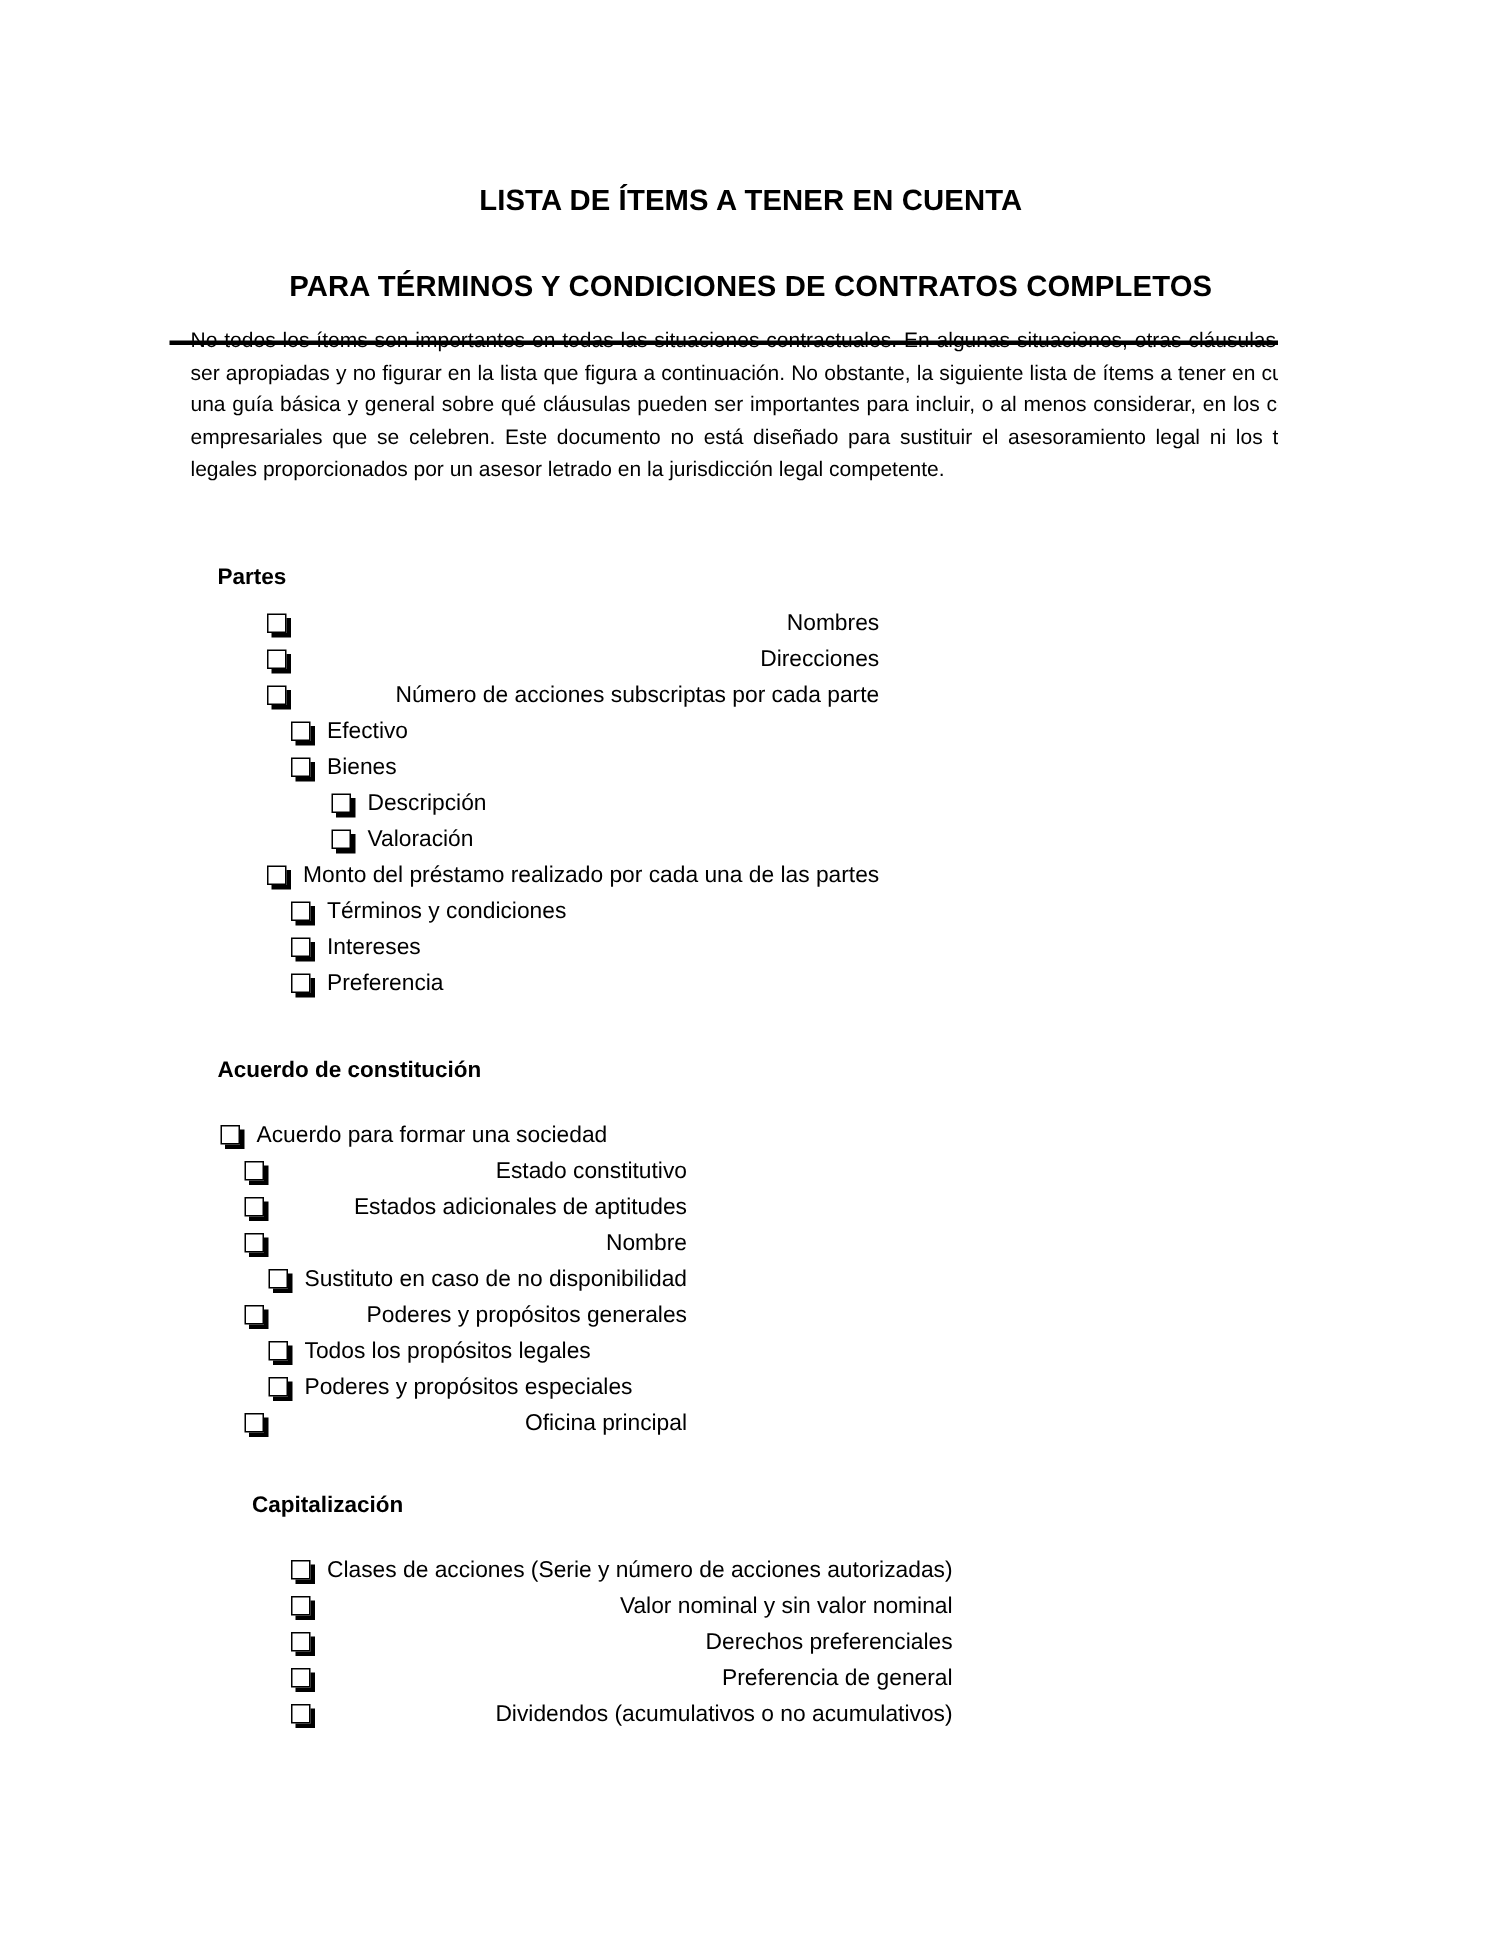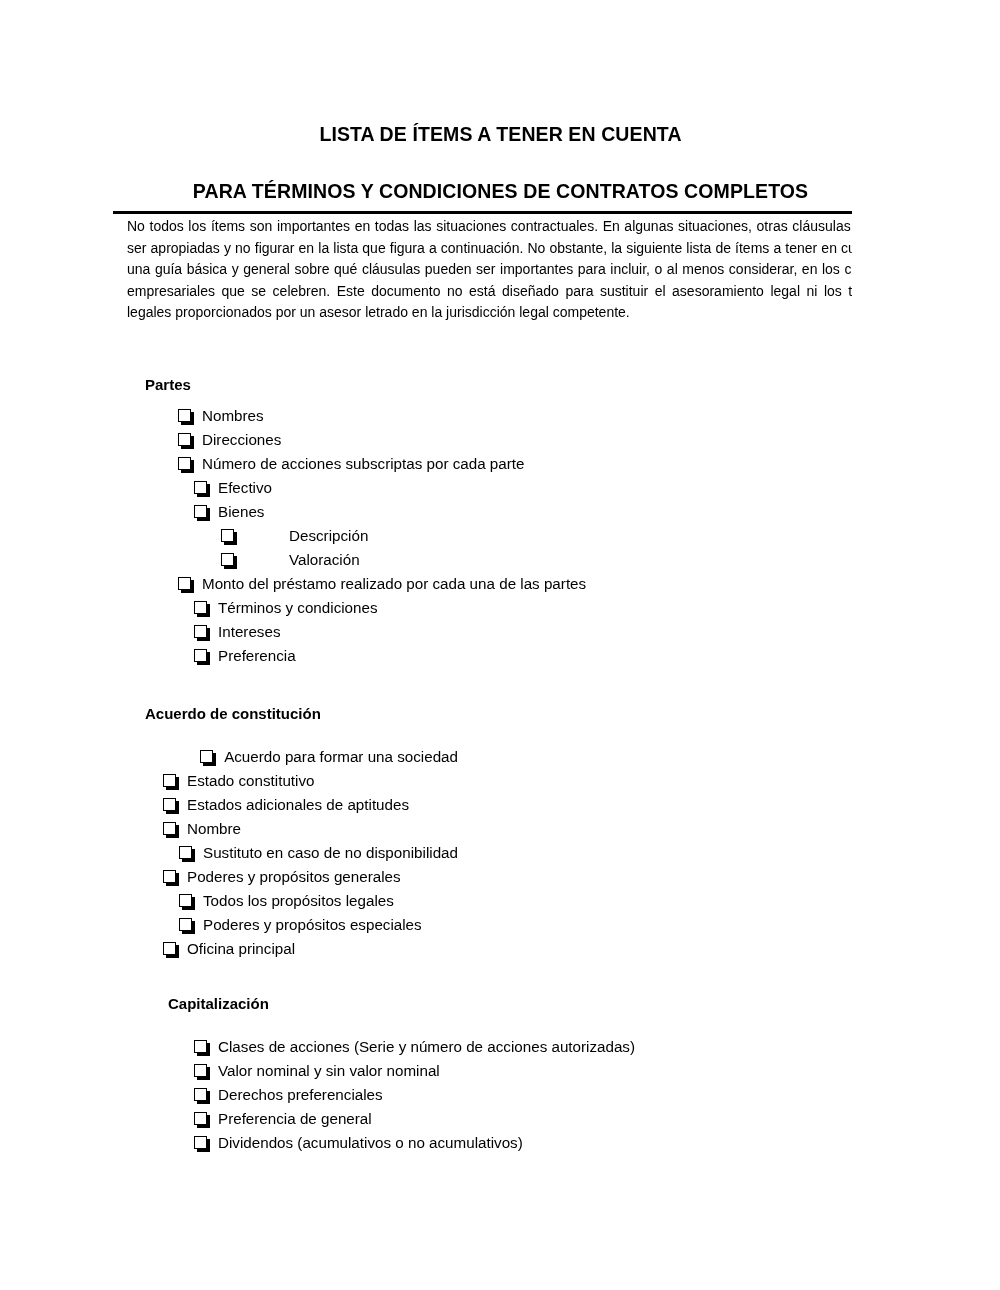--- a/index.html
+++ b/index.html
@@ -31,21 +31,21 @@
   .doc-title {
     font-size: 19.5px;
     font-weight: bold;
     text-align: center;
     letter-spacing: 0.1px;
     line-height: 1.25;
     margin: 0;
   }
   .doc-title.second {
     margin-top: 33px;
-    padding-bottom: 7px;
+    padding-bottom: 23px;
   }
   .title-rule {
     border: 0;
     border-top: 3px solid #000000;
     margin: 0;
     width: 775px;
   }
 
   
   .intro {
@@ -78,24 +78,24 @@
   }
   .check-item {
     display: flex;
     align-items: flex-start;
     font-size: 15.2px;
     line-height: 24px;
     white-space: nowrap;
   }
 
   
-  .lvl0 { padding-left: 0px; justify-content: flex-end; }
-  .lvl1 { padding-left: 16px; }
+  .lvl0 { padding-left: 0px; }
+  .lvl1 { padding-left: 16px; justify-content: space-between; }
   .lvl2 { padding-left: 32px; }
-  .lvl3 { padding-left: 59px; gap: 44px; }
+  .lvl3 { padding-left: 59px; }
 
   
   .checkbox {
     position: relative;
     flex: 0 0 auto;
     width: 13px;
     height: 13px;
     margin-top: 5px;
     margin-right: 11px;
   }

